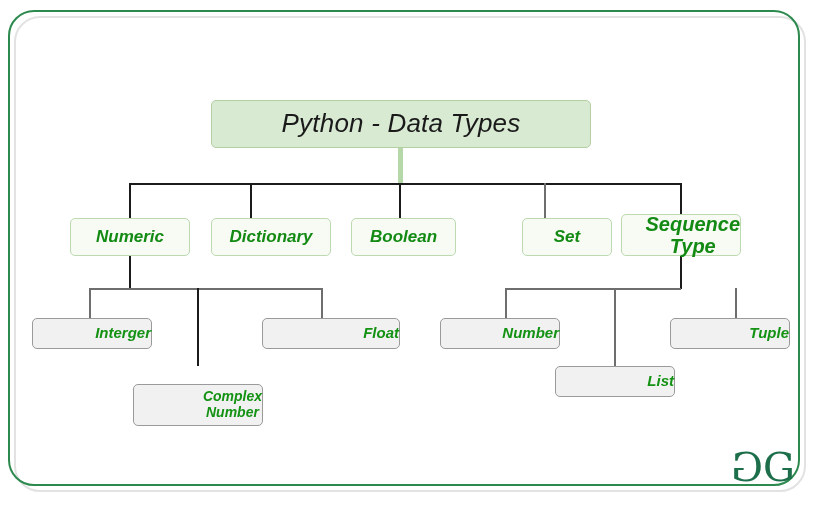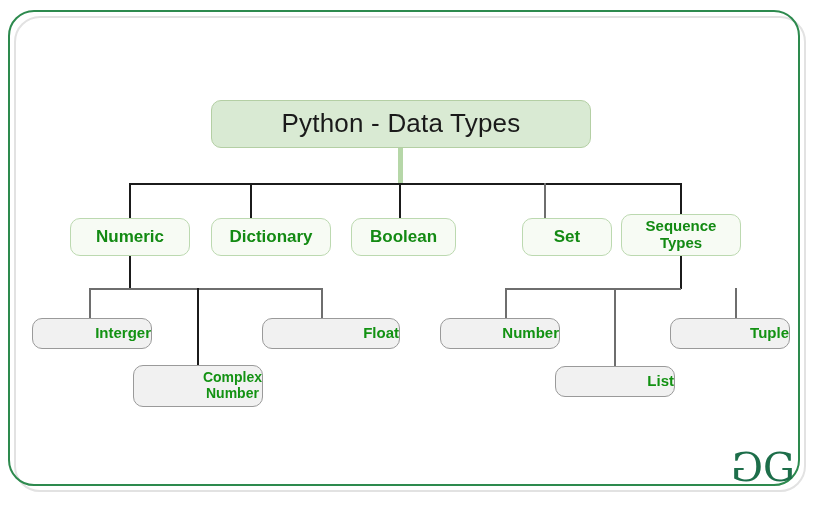--- a/index.html
+++ b/index.html
@@ -34,49 +34,50 @@
     background: transparent;
   }
   
   .node {
     position: absolute;
     box-sizing: border-box;
     display: flex;
     align-items: center;
     justify-content: center;
     text-align: center;
-    border-radius: 10px;
+    border-radius: 5px;
     line-height: 1.12;
     z-index: 5;
+    font-style: italic;
   }
   .node-root {
     background: #d9ead3;
     border: 1px solid #b4cfa4;
     color: #1a1a1a;
     font-size: 26px;
     font-weight: 400;
     letter-spacing: 0.2px;
   }
   .node-cat {
     background: #f7fbf4;
     border: 1px solid #bcd9b0;
     color: #138a13;
     font-size: 17px;
     font-weight: bold;
   }
-  .node-cat.two-line { font-size: 15px; }
+  .node-cat.two-line { font-size: 20px; justify-content: flex-end; }
   .node-leaf {
     background: #f1f1f1;
     border: 1px solid #9a9a9a;
     color: #139213;
     font-size: 15px;
     font-weight: bold;
     justify-content: flex-end;
   }
-  .node-leaf.two-line { font-size: 14px; }
+  .node-leaf.two-line { font-size: 14px; margin-top: 19px; }
   
   .conn {
     position: absolute;
     z-index: 2;
   }
   .conn-v-green {
     background: #b6d7a8;
     width: 5px;
   }
   .conn-v-black {
@@ -159,21 +160,21 @@
     <span>Boolean</span>
   </div>
 
   <div class="node node-cat" style="left:501px; top:218px; width:90px; height:38px;margin-left:21px;">
     <span>Set</span>
   </div>
 
   <div class="node node-cat two-line" style="left:621px; top:214px; width:120px; height:42px;">
     <span>
       <span>Sequence</span><br>
-      <span>Types</span>
+      <span>Type</span>
     </span>
   </div>
 
   <div class="node node-leaf" style="left:32px; top:318px; width:120px; height:31px;">
     <span>Interger</span>
   </div>
 
   <div class="node node-leaf two-line" style="left:133px; top:365px; width:130px; height:42px;">
     <span>
       <span>Complex</span><br>

